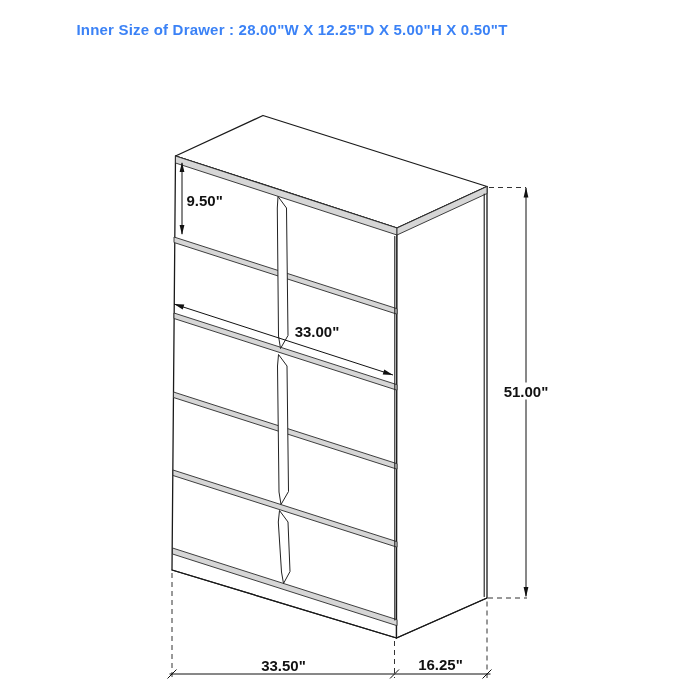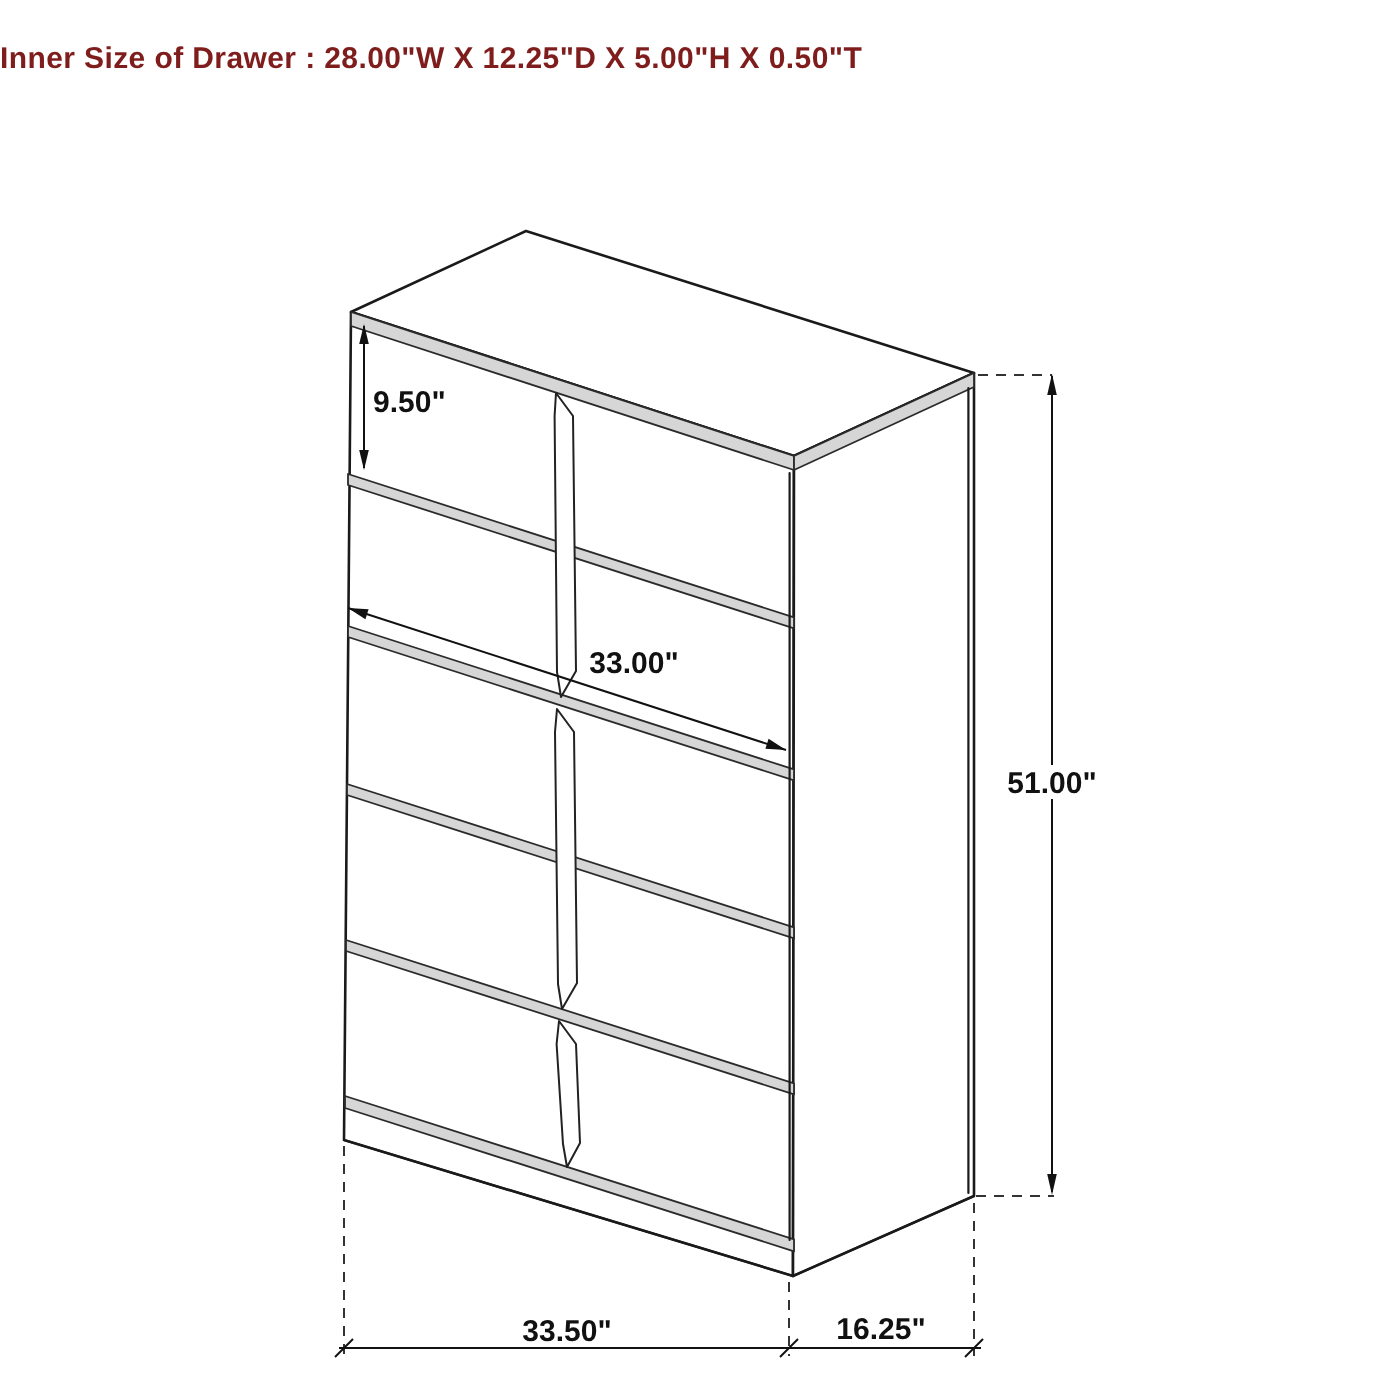--- a/index.html
+++ b/index.html
@@ -1,22 +1,22 @@
 <!DOCTYPE html>
 <html><head>
 <meta charset="utf-8">
 <style>
   html,body{margin:0;padding:0;background:#ffffff;}
   .page{
     position:relative;width:700px;height:700px;background:#ffffff;
     font-family:"Liberation Sans",sans-serif;overflow:hidden;
   }
   .title{
-    position:absolute;top:21px;left:0;width:584px;text-align:left;
-    font-weight:bold;font-size:15px;color:#7f1d1d;letter-spacing:.2px;white-space:nowrap;
+    position:absolute;top:21px;left:0;width:584px;text-align:center;
+    font-weight:bold;font-size:15px;color:#3b82f6;letter-spacing:.2px;white-space:nowrap;
   }
   svg{position:absolute;left:0;top:0;display:block;}
   .face{fill:#ffffff;stroke:#1a1a1a;stroke-width:1.3;stroke-linejoin:round;}
   .band{fill:#d6d6d6;stroke:#2a2a2a;stroke-width:.9;stroke-linejoin:round;}
   .thin{fill:none;stroke:#1a1a1a;stroke-width:1.1;stroke-linecap:round;}
   .groove{fill:#ffffff;stroke:#222;stroke-width:1;stroke-linejoin:round;}
   .dim{fill:none;stroke:#111;stroke-width:1;}
   .dash{fill:none;stroke:#333;stroke-width:1;stroke-dasharray:5 4;}
   .arr{fill:#111;stroke:none;}
   .lbl{font-family:"Liberation Sans",sans-serif;font-weight:bold;font-size:15px;fill:#111;}

